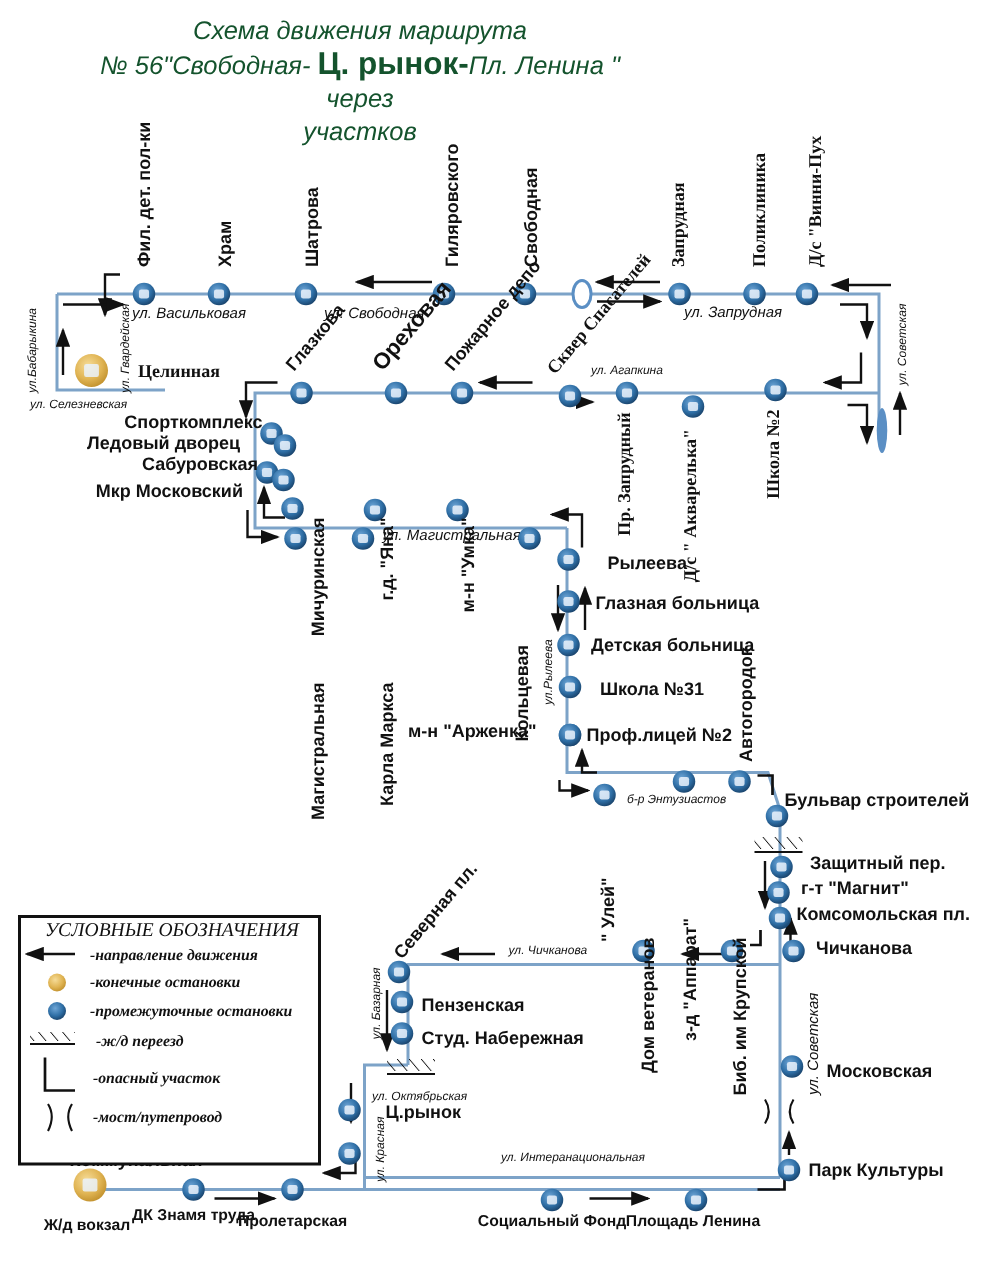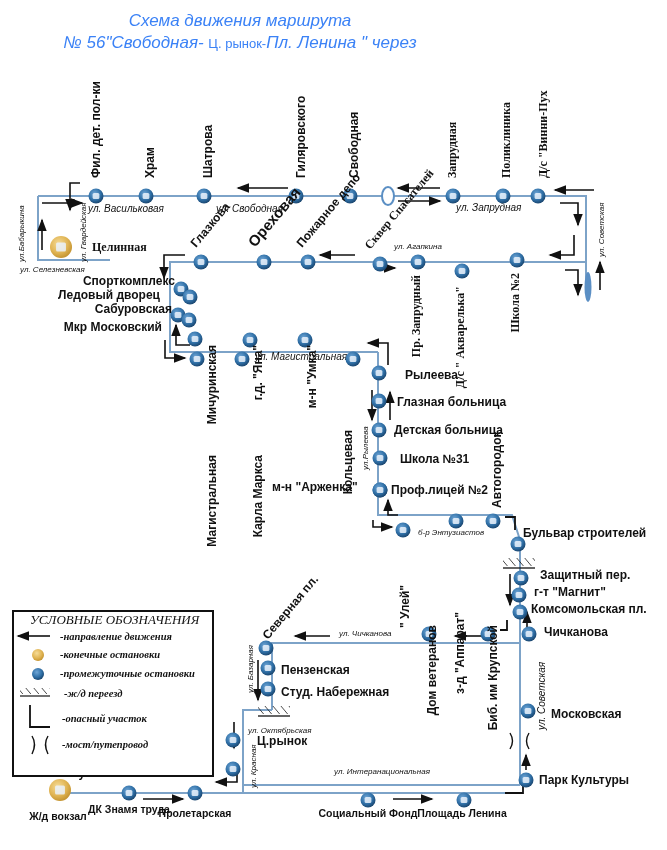--- a/index.html
+++ b/index.html
@@ -1,37 +1,38 @@
 <!DOCTYPE html>
 <html><head>
   <meta charset="utf-8">
   <style>
     html, body { margin: 0; padding: 0; background: #ffffff; }
     body { width: 667px; height: 850px; position: relative; overflow: hidden;
            font-family: "Liberation Sans", sans-serif; }
     #title { position: absolute; left: 60px; top: 10px; width: 360px; text-align: center;
-             font-style: italic; font-size: 17px; line-height: 22px; color: #3b82f6; }
-    #title .big { font-style: normal; font-weight: normal; font-size: 13px; }
+             font-style: italic; font-size: 17px; line-height: 22px; color: #14532d; }
+    #title .big { font-style: normal; font-weight: bold; font-size: 21px; }
     svg#map { position: absolute; left: 0; top: 0; }
     .road { stroke: #7da3c8; stroke-width: 2; fill: none; }
     .arrow { stroke: #111; stroke-width: 1.6; fill: none; }
     .danger { stroke: #111; stroke-width: 1.8; fill: none; }
     .lbl { font-family: "Liberation Sans", sans-serif; font-weight: bold; font-size: 12px; fill: #111; }
     .lbl-serif { font-family: "Liberation Serif", serif; font-weight: bold; font-size: 12px; fill: #111; }
     .street { font-family: "Liberation Sans", sans-serif; font-style: italic; font-size: 10px; fill: #111; }
     .street-s { font-family: "Liberation Sans", sans-serif; font-style: italic; font-size: 8px; fill: #111; }
     .legend-txt { font-family: "Liberation Serif", serif; font-style: italic; font-weight: bold; font-size: 10.5px; fill: #111; }
     .legend-title { font-family: "Liberation Serif", serif; font-style: italic; font-size: 13px; fill: #111; }
   </style>
 </head>
 <body>
 
 <div id="title">
   <div>Схема движения маршрута</div>
   <div><span>№ 56"Свободная- </span><span class="big">Ц. рынок-</span><span>Пл. Ленина " через</span></div>
+  <div>участков</div>
 </div>
 
 <svg id="map" width="667" height="850" viewBox="0 0 667 850">
   <defs>
     <marker id="ah" markerWidth="8" markerHeight="6" refX="7" refY="3" orient="auto">
       <path d="M0,0 L8,3 L0,6 Z" fill="#111"></path>
     </marker>
     <radialGradient id="gBlue" cx="40%" cy="35%" r="70%">
       <stop offset="0%" stop-color="#6fa6d6"></stop>
       <stop offset="60%" stop-color="#2f6fa6"></stop>

